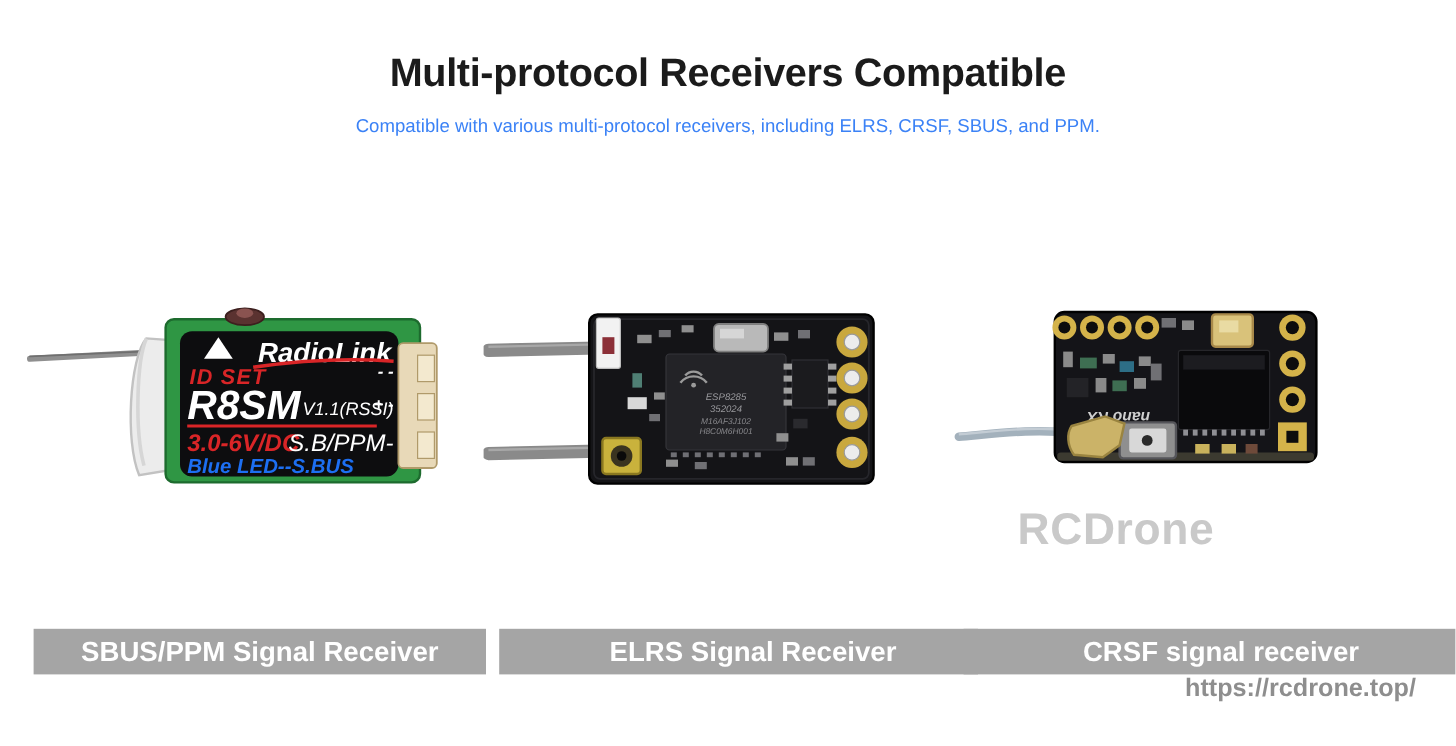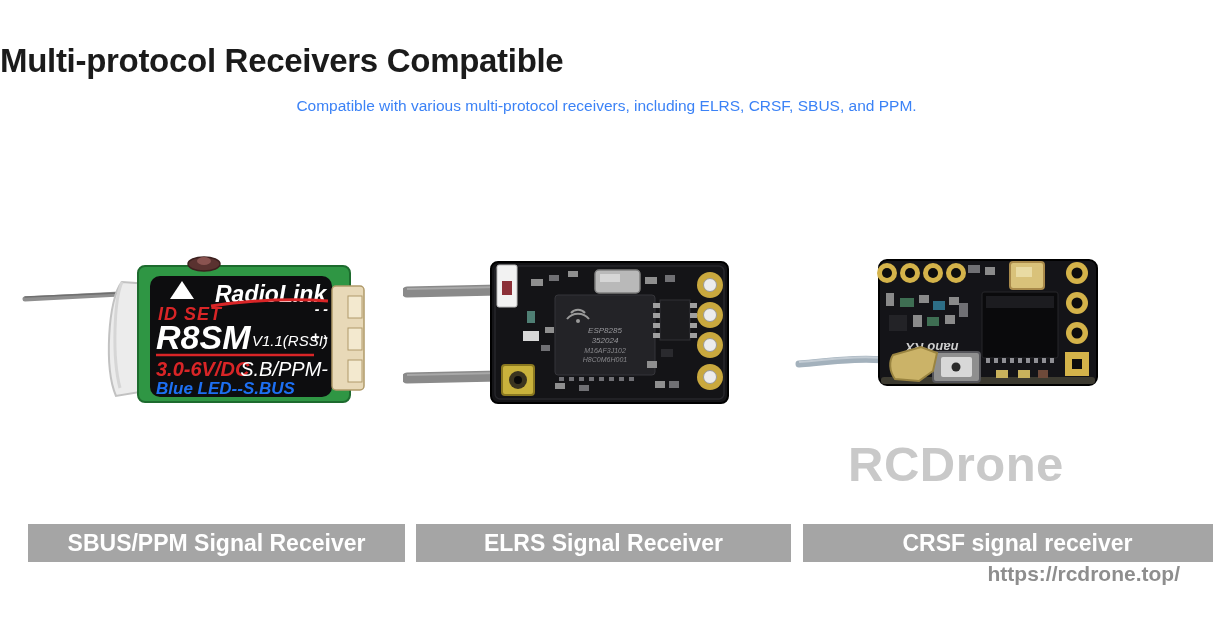--- a/index.html
+++ b/index.html
@@ -5,44 +5,44 @@
   html,body{margin:0;padding:0;background:#ffffff;}
   .page{
     position:relative;
     width:1213px;height:622px;
     background:#ffffff;
     overflow:hidden;
     font-family:"Liberation Sans", sans-serif;
   }
   .title{
     position:absolute;top:42px;left:0;width:100%;
-    text-align:left;
+    text-align:center;
     font-size:33px;font-weight:600;color:#1b1b1b;
     letter-spacing:-0.3px;
   }
   .subtitle{
     position:absolute;top:97px;left:0;width:100%;
     text-align:center;
     font-size:15.5px;font-weight:400;color:#3b82f6;
   }
   .stage{position:absolute;left:0;top:0;width:100%;height:100%;font-style:italic;}
   .rx-svg{position:absolute;}
   .watermark{
-    position:absolute;left:848px;top:436px;
-    font-size:49px;font-weight:600;color:#c9c9c9;
+    position:absolute;left:848px;top:420px;
+    font-size:37px;font-weight:600;color:#c9c9c9;
     letter-spacing:0.5px;
   }
   .label-bar{
     position:absolute;top:524px;height:38px;
     background:#a5a5a5;
     display:flex;align-items:center;justify-content:center;
     color:#ffffff;font-size:23px;font-weight:700;
   }
   .bar-1{left:28px;width:377px;}
-  .bar-2{left:416px;width:375px;}
+  .bar-2{left:416px;width:375px;padding-left:24px;}
   .bar-3{left:803px;width:429px;}
   .site-url{
     position:absolute;top:562px;left:803px;width:377px;
     text-align:right;
     font-size:21px;color:#8e8e8e;font-weight:700;
     text-decoration:none;
   }
   text{font-family:"Liberation Sans", sans-serif;}
 </style>
 </head>

